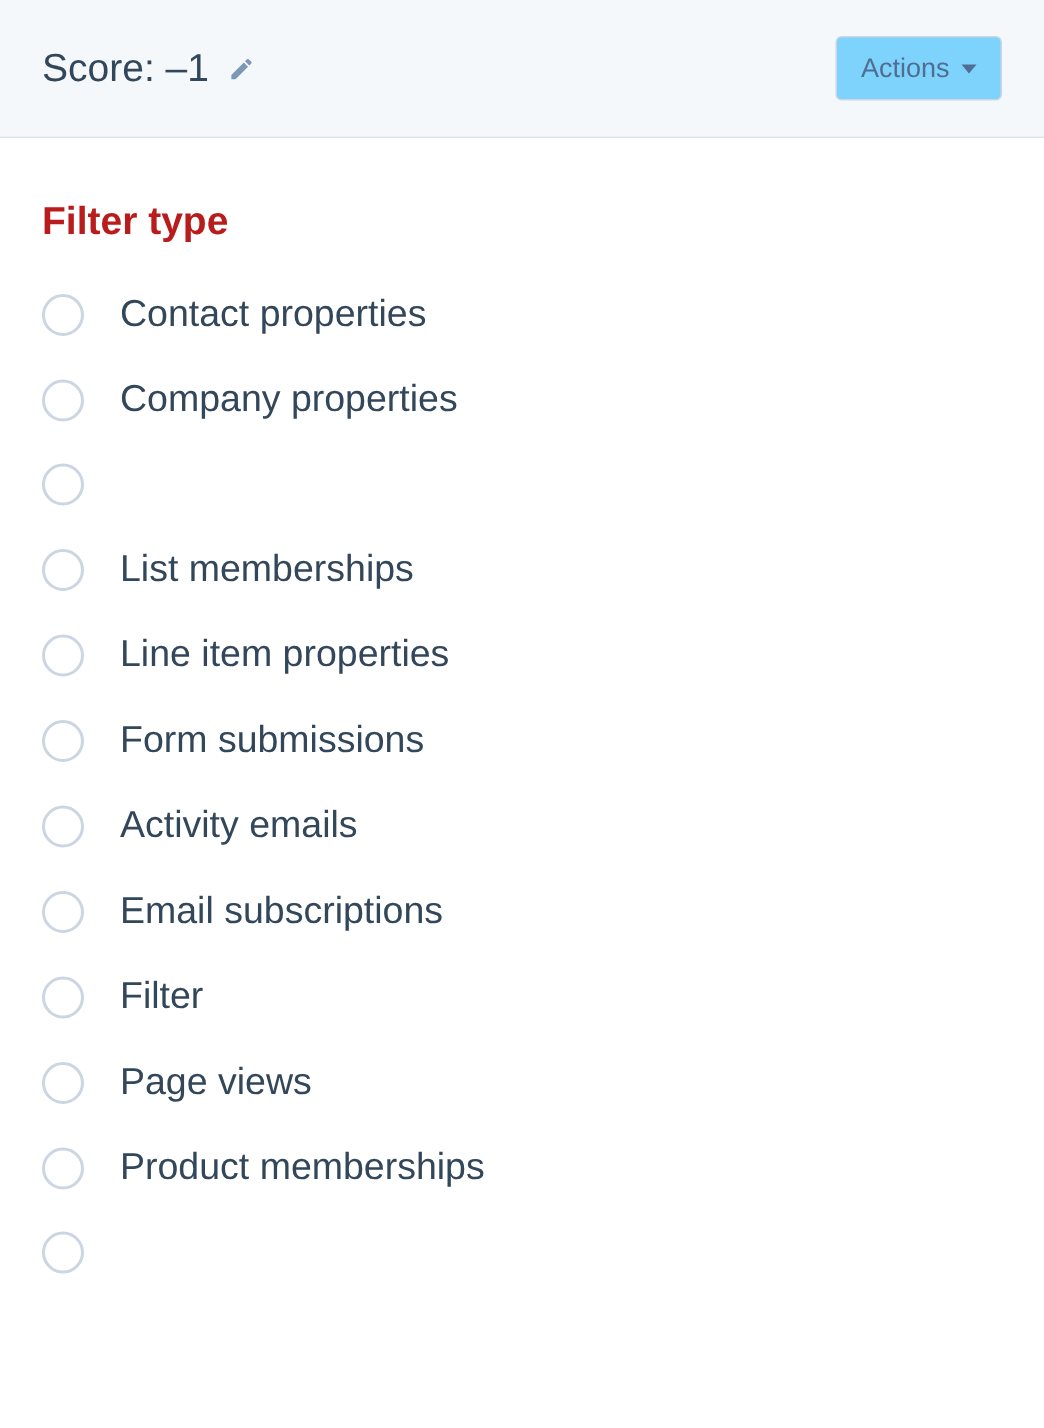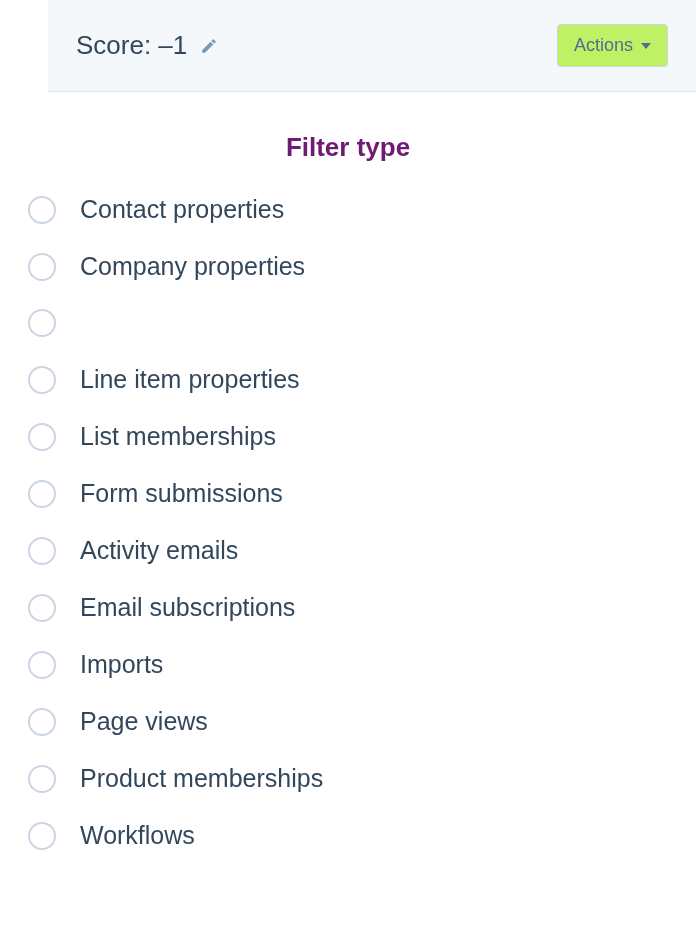--- a/index.html
+++ b/index.html
@@ -14,21 +14,20 @@
       height: 952px;
       color: #33475b;
     }
     .header {
       background: #f5f8fa;
       border-bottom: 1px solid #dfe3eb;
       padding: 24px 28px;
       display: flex;
       justify-content: space-between;
       align-items: center;
-      margin-left: 48px;
     }
     .score-wrapper {
       display: flex;
       align-items: center;
       gap: 12px;
     }
     .score-text {
       font-size: 26px;
       font-weight: 400;
       color: #33475b;
@@ -39,21 +38,21 @@
       display: inline-flex;
       align-items: center;
       justify-content: center;
     }
     .edit-icon svg {
       width: 18px;
       height: 18px;
       fill: #7c98b6;
     }
     .actions-button {
-      background: #bef264;
+      background: #7dd3fc;
       border: 1px solid #cbd6e2;
       border-radius: 4px;
       padding: 10px 16px;
       font-size: 18px;
       color: #506e91;
       cursor: pointer;
       display: flex;
       align-items: center;
       gap: 8px;
     }
@@ -64,23 +63,22 @@
       border-left: 5px solid transparent;
       border-right: 5px solid transparent;
       border-top: 6px solid #506e91;
     }
     .content {
       padding: 40px 28px 0 28px;
     }
     .section-title {
       font-size: 26px;
       font-weight: 700;
-      color: #701a75;
+      color: #b91c1c;
       margin-bottom: 32px;
-      text-align: center;
     }
     .filter-list {
       display: flex;
       flex-direction: column;
       gap: 28px;
     }
     .filter-item {
       display: flex;
       align-items: center;
       gap: 24px;
@@ -126,48 +124,47 @@
     </div>
     <div class="filter-item">
       <span class="radio"></span>
       <span class="filter-label">Company properties</span>
     </div>
     <div class="filter-item">
       <span class="radio"></span>
     </div>
     <div class="filter-item">
       <span class="radio"></span>
-      <span class="filter-label">Line item properties</span>
+      <span class="filter-label">List memberships</span>
     </div>
     <div class="filter-item">
       <span class="radio"></span>
-      <span class="filter-label">List memberships</span>
+      <span class="filter-label">Line item properties</span>
     </div>
     <div class="filter-item">
       <span class="radio"></span>
       <span class="filter-label">Form submissions</span>
     </div>
     <div class="filter-item">
       <span class="radio"></span>
       <span class="filter-label">Activity emails</span>
     </div>
     <div class="filter-item">
       <span class="radio"></span>
       <span class="filter-label">Email subscriptions</span>
     </div>
     <div class="filter-item">
       <span class="radio"></span>
-      <span class="filter-label">Imports</span>
+      <span class="filter-label">Filter</span>
     </div>
     <div class="filter-item">
       <span class="radio"></span>
       <span class="filter-label">Page views</span>
     </div>
     <div class="filter-item">
       <span class="radio"></span>
       <span class="filter-label">Product memberships</span>
     </div>
     <div class="filter-item">
       <span class="radio"></span>
-      <span class="filter-label">Workflows</span>
     </div>
   </div>
 </div>
 
 </body></html>

